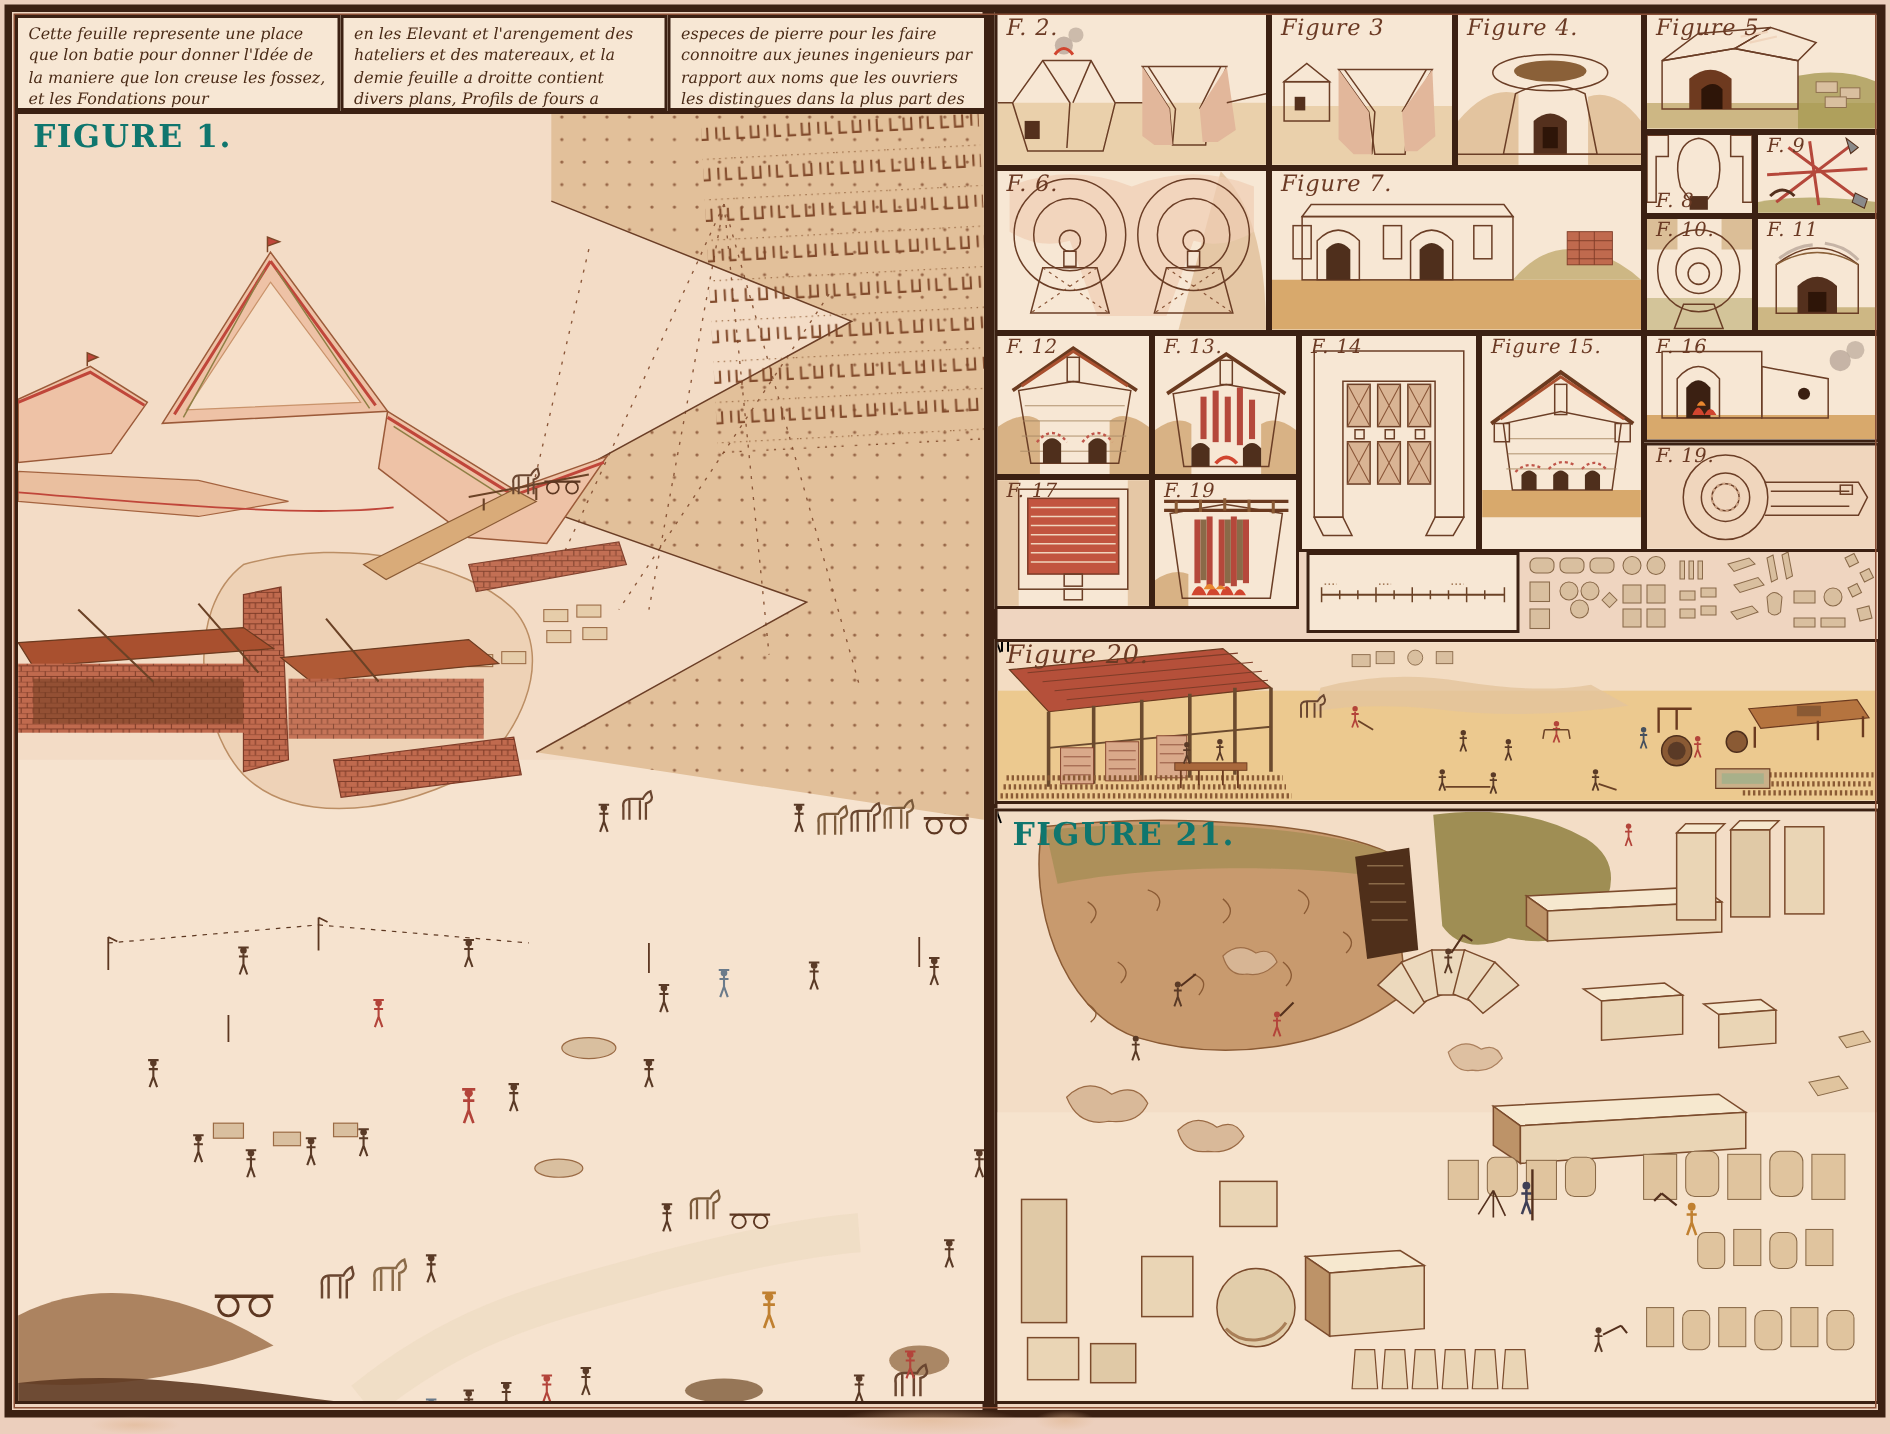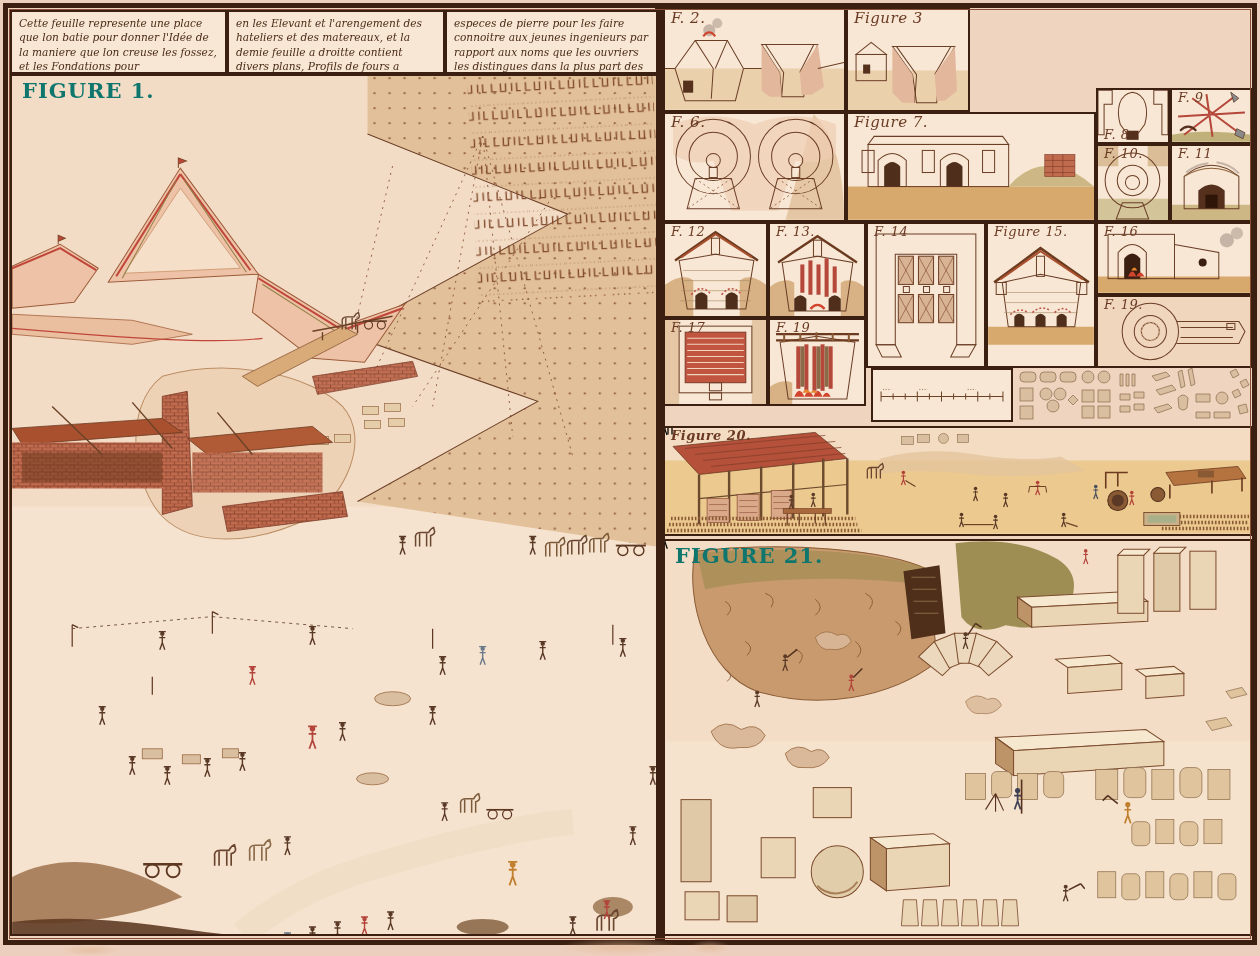--- a/index.html
+++ b/index.html
@@ -220,21 +220,52 @@
       <path d="M8,44 L23,32 L38,44 Z" fill="#caa077" class="o"></path>
       <rect x="15" y="54" width="7" height="9" fill="#54301d"></rect>
       <path d="M44,36 h62 L90,64 L88,92 h-20 L64,64 Z" fill="#f3ddc6" class="o"></path>
       <path d="M48,36 L68,64 L66,92 M102,36 L86,64" class="o"></path>
       <path d="M44,36 L64,64 L66,92 h-12 L44,82 Z" fill="#e2b79b"></path>
       <path d="M106,36 L86,64 L88,90 h8 L108,80 Z" fill="#e2b79b"></path>
     </svg>
     <span class="lbl">Figure 3</span>
   </div>
 
-
+  <div class="panel" style="left:970px;top:8px;width:126px;height:104px;">
+    <svg class="art" viewBox="0 0 121 99">
+      <path d="M0,70 Q20,46 40,52 L40,99 H0 Z" fill="#e3c49f"></path>
+      <path d="M121,70 Q104,48 86,54 L86,99 H121 Z" fill="#e3c49f"></path>
+      <path d="M30,92 L38,52 Q60,40 84,52 L92,92 Z" fill="#dcb48e" class="o"></path>
+      <ellipse cx="61" cy="38" rx="38" ry="12" fill="#e8b79b" class="o"></ellipse>
+      <ellipse cx="61" cy="37" rx="24" ry="7" fill="#8a6038"></ellipse>
+      <path d="M50,92 v-22 q11,-10 22,0 v22 Z" fill="#54301d"></path>
+      <rect x="56" y="74" width="10" height="14" fill="#2e1508"></rect>
+      <path d="M0,92 H121" class="o"></path>
+    </svg>
+    <span class="lbl">Figure 4.</span>
+  </div>
+
+  <div class="panel" style="left:1096px;top:8px;width:157px;height:80px;">
+    <svg class="art" viewBox="0 0 152 75">
+      <path d="M0,58 H152 V75 H0 Z" fill="#cdb784"></path>
+      <path d="M100,40 Q130,34 152,44 V75 H100 Z" fill="#a79a52" opacity=".8"></path>
+      <path d="M10,30 L58,22 L100,30 L100,62 L10,62 Z" fill="#b98a5f" class="o"></path>
+      <path d="M10,30 L34,12 L82,8 L58,22 Z" fill="#a9502f" class="o"></path>
+      <path d="M58,22 L82,8 L112,18 L100,30 Z" fill="#c06040" class="o"></path>
+      <path d="M62,14 l18,-3 M68,18 l18,-4" stroke="#f0d5bd" stroke-width="1.5"></path>
+      <path d="M28,62 v-20 q14,-12 28,0 v20 Z" fill="#6e3a1f"></path>
+      <path d="M36,62 v-13 q8,-7 14,0 v13 Z" fill="#2e1508"></path>
+      <g fill="#d9bf9f" stroke="#8a6a4a" stroke-width=".6">
+        <rect x="112" y="44" width="14" height="7"></rect>
+          <rect x="128" y="48" width="13" height="7"></rect>
+          <rect x="118" y="54" width="14" height="7"></rect>
+      </g>
+    </svg>
+    <span class="lbl">Figure 5</span>
+  </div>
 
   <div class="panel" style="left:1096px;top:88px;width:74px;height:56px;">
     <svg class="art" viewBox="0 0 69 51">
       <path d="M0,0 h14 v14 h-8 v30 H0 Z" fill="#d9b494" class="o"></path>
       <path d="M69,0 h-14 v14 h8 v30 h6 Z" fill="#d9b494" class="o"></path>
       <path d="M34,2 C48,4 50,20 46,34 L40,42 h-12 L22,34 C18,20 20,4 34,2 Z" fill="#cfa183" class="o"></path>
       <rect x="28" y="40" width="12" height="9" fill="#54301d"></rect>
     </svg>
     <span class="lbl sm" style="top:auto;bottom:1px;">F. 8</span>
   </div>
@@ -555,21 +586,21 @@
         <path d="M504,56 v14 M576,49 v14 M546,52 v13" stroke="#6b3a1f" stroke-width="1.6"></path>
         <rect x="532" y="42" width="16" height="7" fill="#8a5a34"></rect>
       </g>
       <g fill="#d9bf9f" stroke="#8a6a4a" stroke-width=".6">
         <rect x="236" y="8" width="12" height="8"></rect>
           <rect x="252" y="6" width="12" height="8"></rect>
           <circle cx="278" cy="10" r="5"></circle>
           <rect x="292" y="6" width="11" height="8"></rect>
       </g>
     </svg>
-    <span class="lbl" style="font-size:13px;font-weight:bold;">Figure 20.</span>
+    <span class="lbl" style="font-size:17px;">Figure 20.</span>
   </div>
 
   <div class="panel" style="left:663px;top:539px;width:590px;height:397px;">
     <svg class="art" viewBox="0 0 585 392">
       <rect width="585" height="392" fill="#f3ddc6"></rect>
       <rect y="200" width="585" height="192" fill="#f6e3cd"></rect>
       <g>
         <path d="M290,2 Q350,-6 392,18 Q420,36 400,70 Q380,92 340,84 Q310,96 296,76 Z" fill="#8f8040" opacity=".85"></path>
         <path d="M30,10 C120,0 220,8 262,28 L272,120 C224,158 152,168 92,150 C42,132 20,60 30,10 Z" fill="#c89a6e" stroke="#8a5a34" stroke-width="1"></path>
         <path d="M32,12 C120,4 210,10 258,26 L260,44 C190,34 100,36 40,48 Z" fill="#9b8b4c" opacity=".6"></path>

